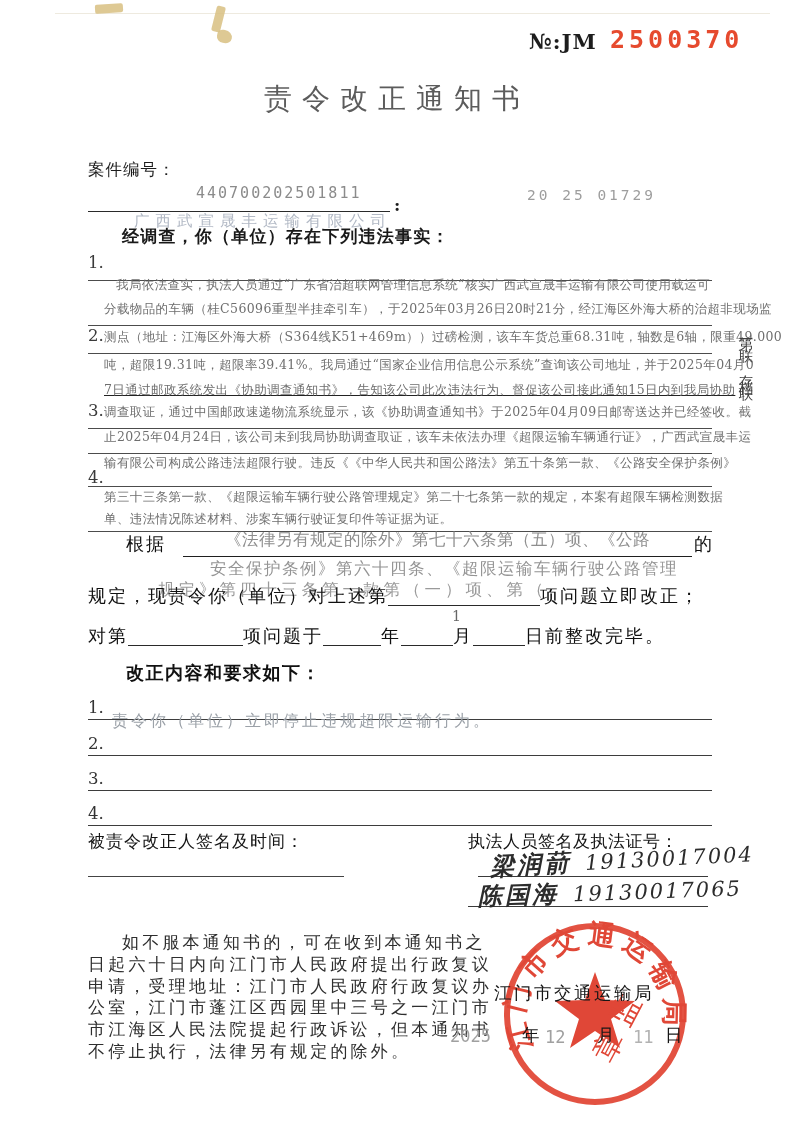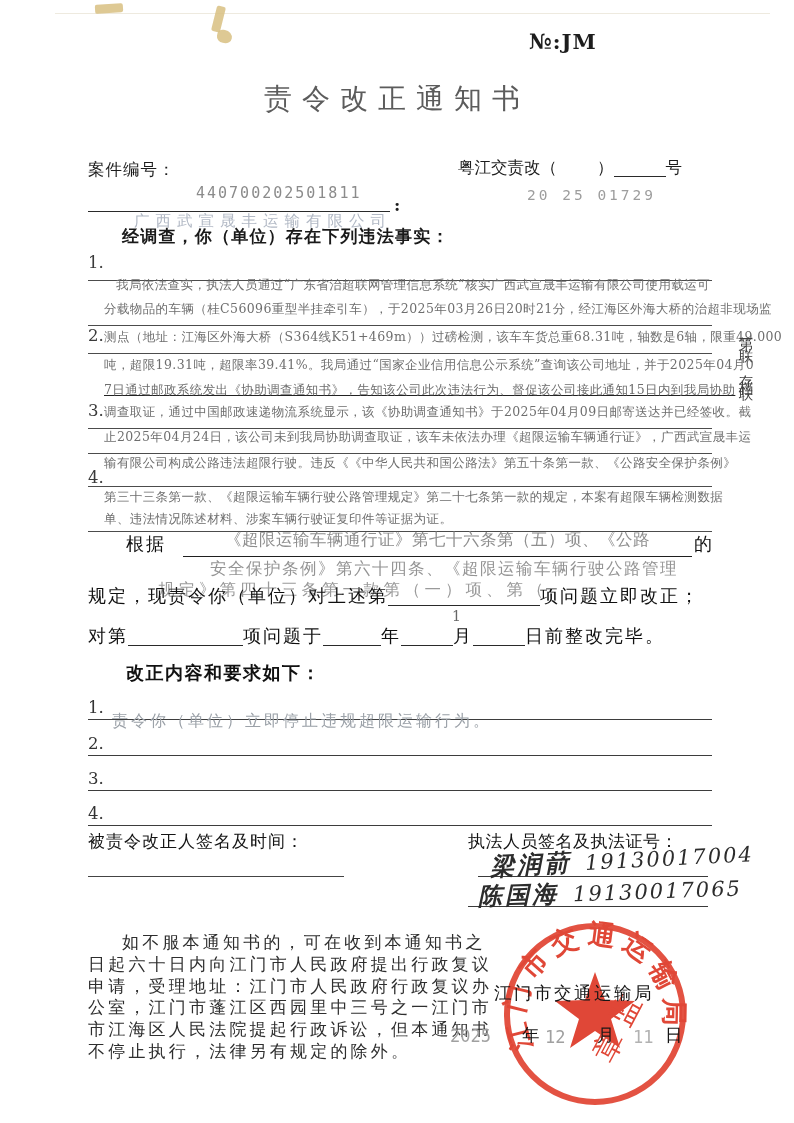--- a/index.html
+++ b/index.html
@@ -74,27 +74,25 @@
 <body>
 
 <div class="page">
 
   <div class="abs topline"></div>
   <div class="abs stain" style="left:95px;top:4px;width:28px;height:9px;transform:rotate(-4deg);"></div>
   <div class="abs stain" style="left:214px;top:6px;width:9px;height:26px;transform:rotate(14deg);"></div>
   <div class="abs stain" style="left:217px;top:30px;width:15px;height:13px;transform:rotate(10deg);border-radius:40% 60% 50% 50%;"></div>
 
   <div class="abs no-label">№:JM</div>
+  <div class="abs no-value">2500370</div>
   <div class="abs title">责令改正通知书</div>
 
   <div class="abs case-label">案件编号：</div>
   <div class="abs case-value">440700202501811</div>
-  <div class="abs case-right">
-    <span>粤江交责改（</span><span class="gap"></span><span>）</span><span class="blank"></span><span>号</span>
-  </div>
   <div class="abs case-right-stamp">20 25 01729</div>
 
   <div class="abs addr-line"></div>
   <div class="abs addr-colon">:</div>
   <div class="abs addr-company">广西武宣晟丰运输有限公司</div>
   <div class="abs intro">经调查，你（单位）存在下列违法事实：</div>
 
   <div>
     <div class="frow line" style="top:256px;">
         <span class="mk">1.</span>
@@ -140,21 +138,21 @@
         <span class="mk"></span>
         <span class="tx">第三十三条第一款、《超限运输车辆行驶公路管理规定》第二十七条第一款的规定，本案有超限车辆检测数据</span>
       </div>
     <div class="frow line" style="top:511px;height:20px;">
         <span class="mk"></span>
         <span class="tx">单、违法情况陈述材料、涉案车辆行驶证复印件等证据为证。</span>
       </div>
   </div>
 
   <div class="abs b-pre">根据</div>
-  <div class="abs b-cite1">《超限运输车辆通行证》第七十六条第（五）项、《公路</div>
+  <div class="abs b-cite1">《法律另有规定的除外》第七十六条第（五）项、《公路</div>
   <div class="abs b-after1">的</div>
   <div class="abs b-cite2">安全保护条例》第六十四条、《超限运输车辆行驶公路管理</div>
   <div class="abs b-cite3">规定》第四十三条第一款第（一）项、第（</div>
   <div class="abs b-order">
     <span>规定，现责令你（单位）对上述第</span><span class="blank"></span><span>项问题立即改正；</span>
   </div>
   <div class="abs b-note">1</div>
   <div class="abs b-deadline">
     <span>对第</span><span class="blank" style="width:115px;"></span><span>项问题于</span><span class="blank" style="width:58px;"></span><span>年</span><span class="blank" style="width:52px;"></span><span>月</span><span class="blank" style="width:52px;"></span><span>日前整改完毕。</span>
   </div>

